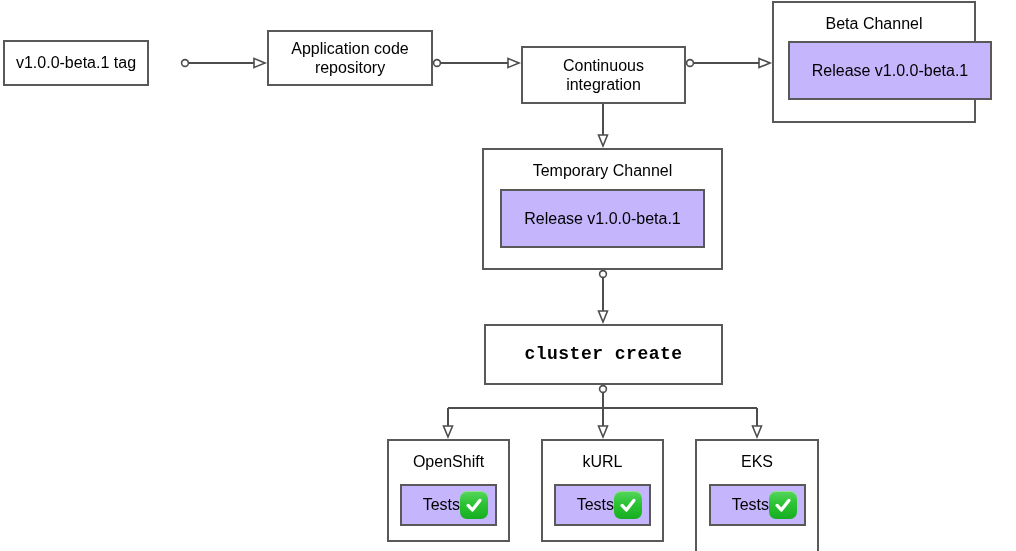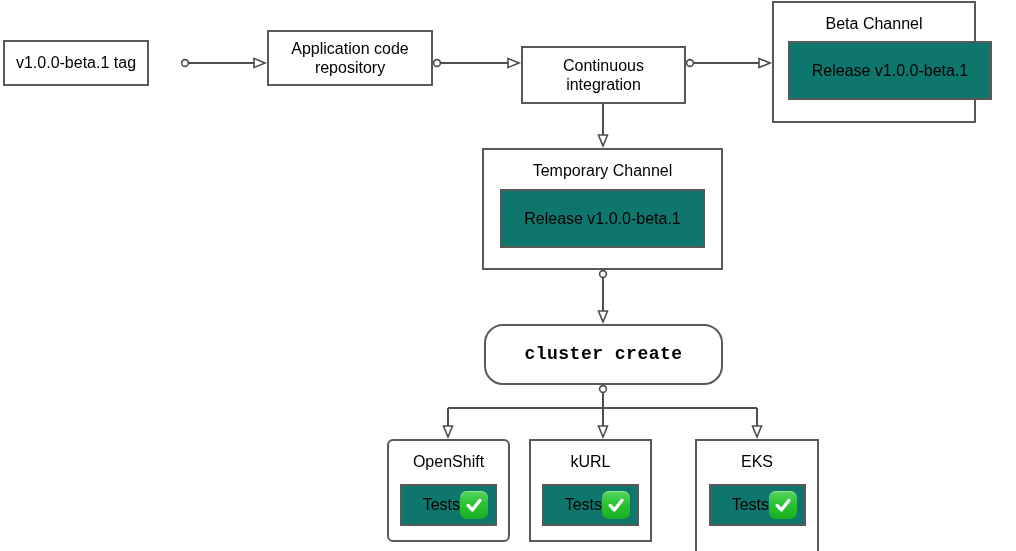--- a/index.html
+++ b/index.html
@@ -34,21 +34,21 @@
   }
   .group .group-title {
     margin-top: 12px;
     text-align: center;
     font-size: 16px;
   }
   .inner-box {
     position: absolute;
     box-sizing: border-box;
     border: 2px solid #595959;
-    background: #0f766e;
+    background: #c4b5fd;
     display: flex;
     align-items: center;
     justify-content: center;
     font-size: 16px;
   }
   .mono {
     font-family: "Liberation Mono", "DejaVu Sans Mono", monospace;
     font-weight: bold;
     font-size: 18px;
     letter-spacing: 0.5px;
@@ -114,37 +114,37 @@
     </div>
   </div>
 
   <div class="node group" style="left:482px; top:148px; width:241px; height:122px;">
     <div class="group-title">Temporary Channel</div>
     <div class="inner-box" style="left:16px; top:39px; width:205px; height:59px;">
       <span>Release v1.0.0-beta.1</span>
     </div>
   </div>
 
-  <div class="node leaf mono" style="left:484px; top:324px; width:239px; height:61px;border-radius:19px;">
+  <div class="node leaf mono" style="left:484px; top:324px; width:239px; height:61px;">
     <span>cluster create</span>
   </div>
 
-  <div class="node group" style="left:387px; top:439px; width:123px; height:103px;border-radius:6px;">
+  <div class="node group" style="left:387px; top:439px; width:123px; height:103px;">
     <div class="group-title">OpenShift</div>
     <div class="inner-box tests" style="left:11px; top:43px; width:97px; height:42px;">
       <span>Tests</span>
       <span class="check-icon">
         <svg viewBox="0 0 24 24" width="20" height="20" aria-hidden="true">
           <path d="M5 12.5 L10 18 L19 6.5" fill="none" stroke="#ffffff" stroke-width="4" stroke-linecap="round" stroke-linejoin="round"></path>
         </svg>
       </span>
     </div>
   </div>
 
-  <div class="node group" style="left:529px; top:439px; width:123px; height:103px;">
+  <div class="node group" style="left:541px; top:439px; width:123px; height:103px;">
     <div class="group-title">kURL</div>
     <div class="inner-box tests" style="left:11px; top:43px; width:97px; height:42px;">
       <span>Tests</span>
       <span class="check-icon">
         <svg viewBox="0 0 24 24" width="20" height="20" aria-hidden="true">
           <path d="M5 12.5 L10 18 L19 6.5" fill="none" stroke="#ffffff" stroke-width="4" stroke-linecap="round" stroke-linejoin="round"></path>
         </svg>
       </span>
     </div>
   </div>

